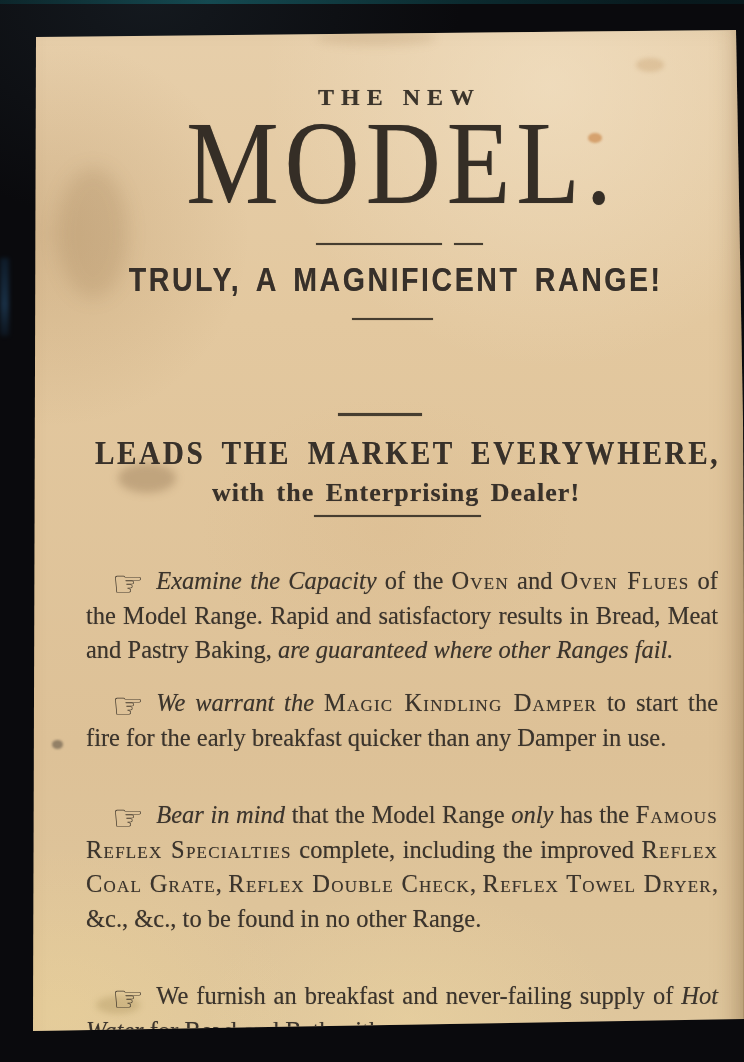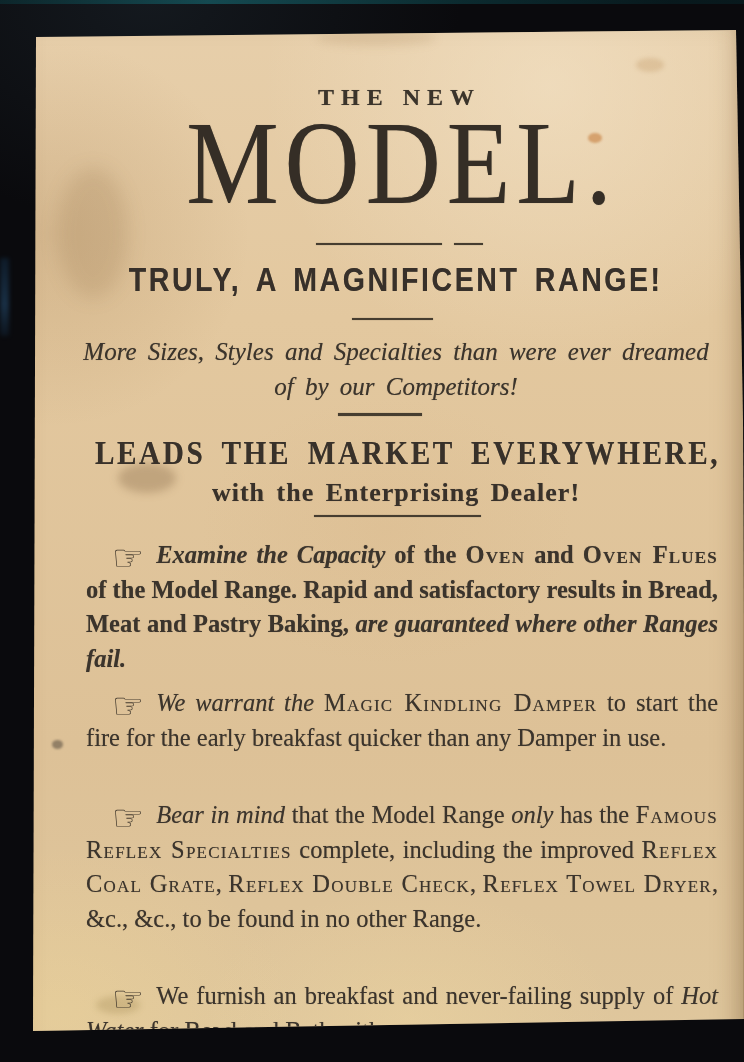--- a/index.html
+++ b/index.html
@@ -64,21 +64,21 @@
   .rule1{top:243px;left:316px;width:126px;}
   .rule1b{top:243px;left:454px;width:29px;}
   .rule2{top:318px;left:352px;width:81px;}
   .rule3{top:413px;left:338px;width:84px;height:3px;}
   .rule4{top:515px;left:314px;width:167px;}
 
   
   .paras{position:absolute;left:86px;top:0;width:632px;height:100%;}
   .para{position:absolute;margin:0;width:632px;font-size:24.5px;line-height:34.5px;
         text-align:justify;text-indent:26px;color:#3b342c;text-shadow:0 0 .7px rgba(59,52,44,.5);}
-  .para:nth-of-type(1){top:538px;font-weight:bold;}
+  .para:nth-of-type(1){top:564px;}
   .para:nth-of-type(2){top:686px;}
   .para:nth-of-type(3){top:798px;}
   .para:nth-of-type(4){top:979px;}
   .manicule{font-family:"DejaVu Sans", sans-serif;font-size:36px;line-height:0;
             vertical-align:-7px;margin-right:12px;color:#433a2e;text-shadow:none;}
   .seg-i{font-style:italic;}
   .seg-sc{font-variant:small-caps;letter-spacing:1.2px;}
 </style>
 </head>
 <body>
@@ -105,22 +105,21 @@
     <div class="rule rule1"></div>
     <div class="rule rule1b"></div>
 
     <div class="blk headline">
       <span class="squeeze">TRULY, A MAGNIFICENT RANGE!</span>
     </div>
 
     <div class="rule rule2"></div>
 
     <div class="blk tagline">
-      <span>More Sizes, Styles and Specialties than were ever dreamed</span><br>
-      <span>of by our Competitors!</span>
+      <br>
     </div>
 
     <div class="rule rule3"></div>
 
     <div class="blk subhead">
       <span class="squeeze">LEADS THE MARKET EVERYWHERE,</span>
     </div>
 
     <div class="blk subhead2">with the Enterprising Dealer!</div>
 

